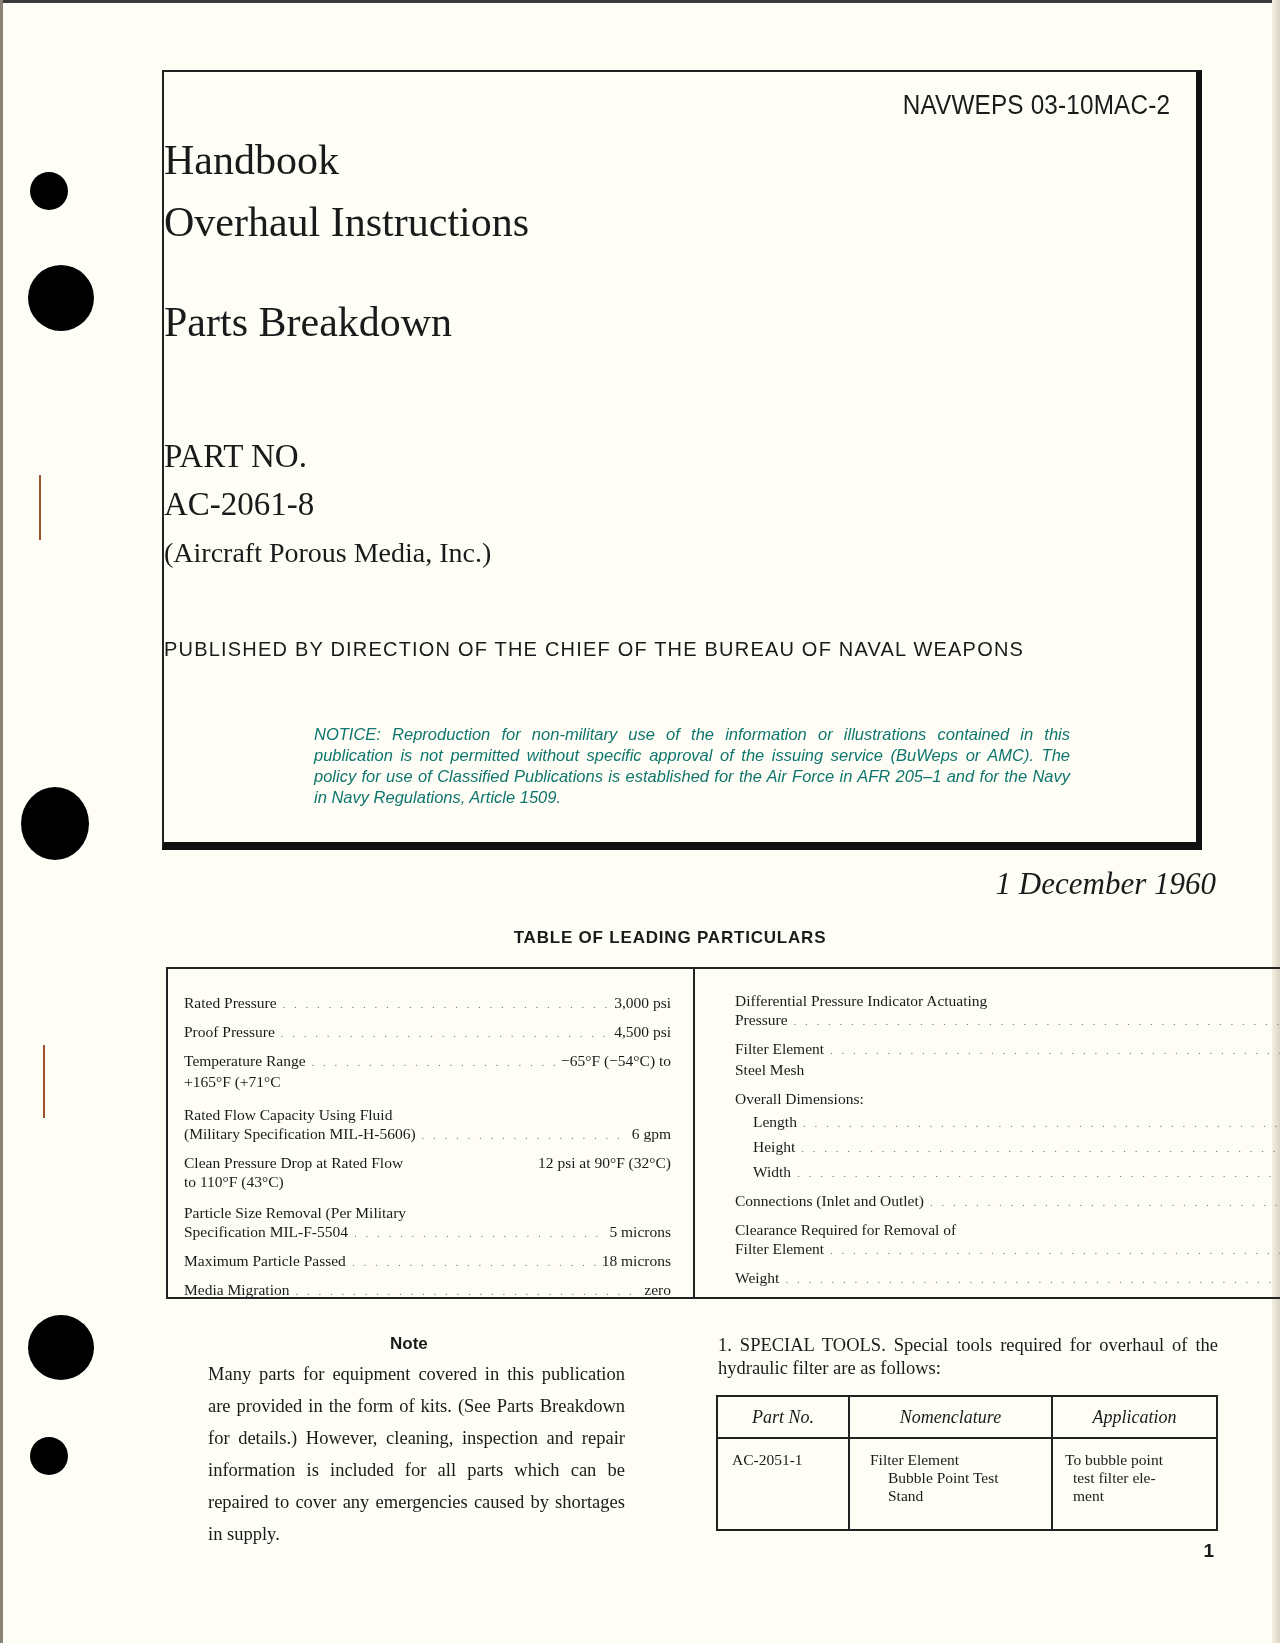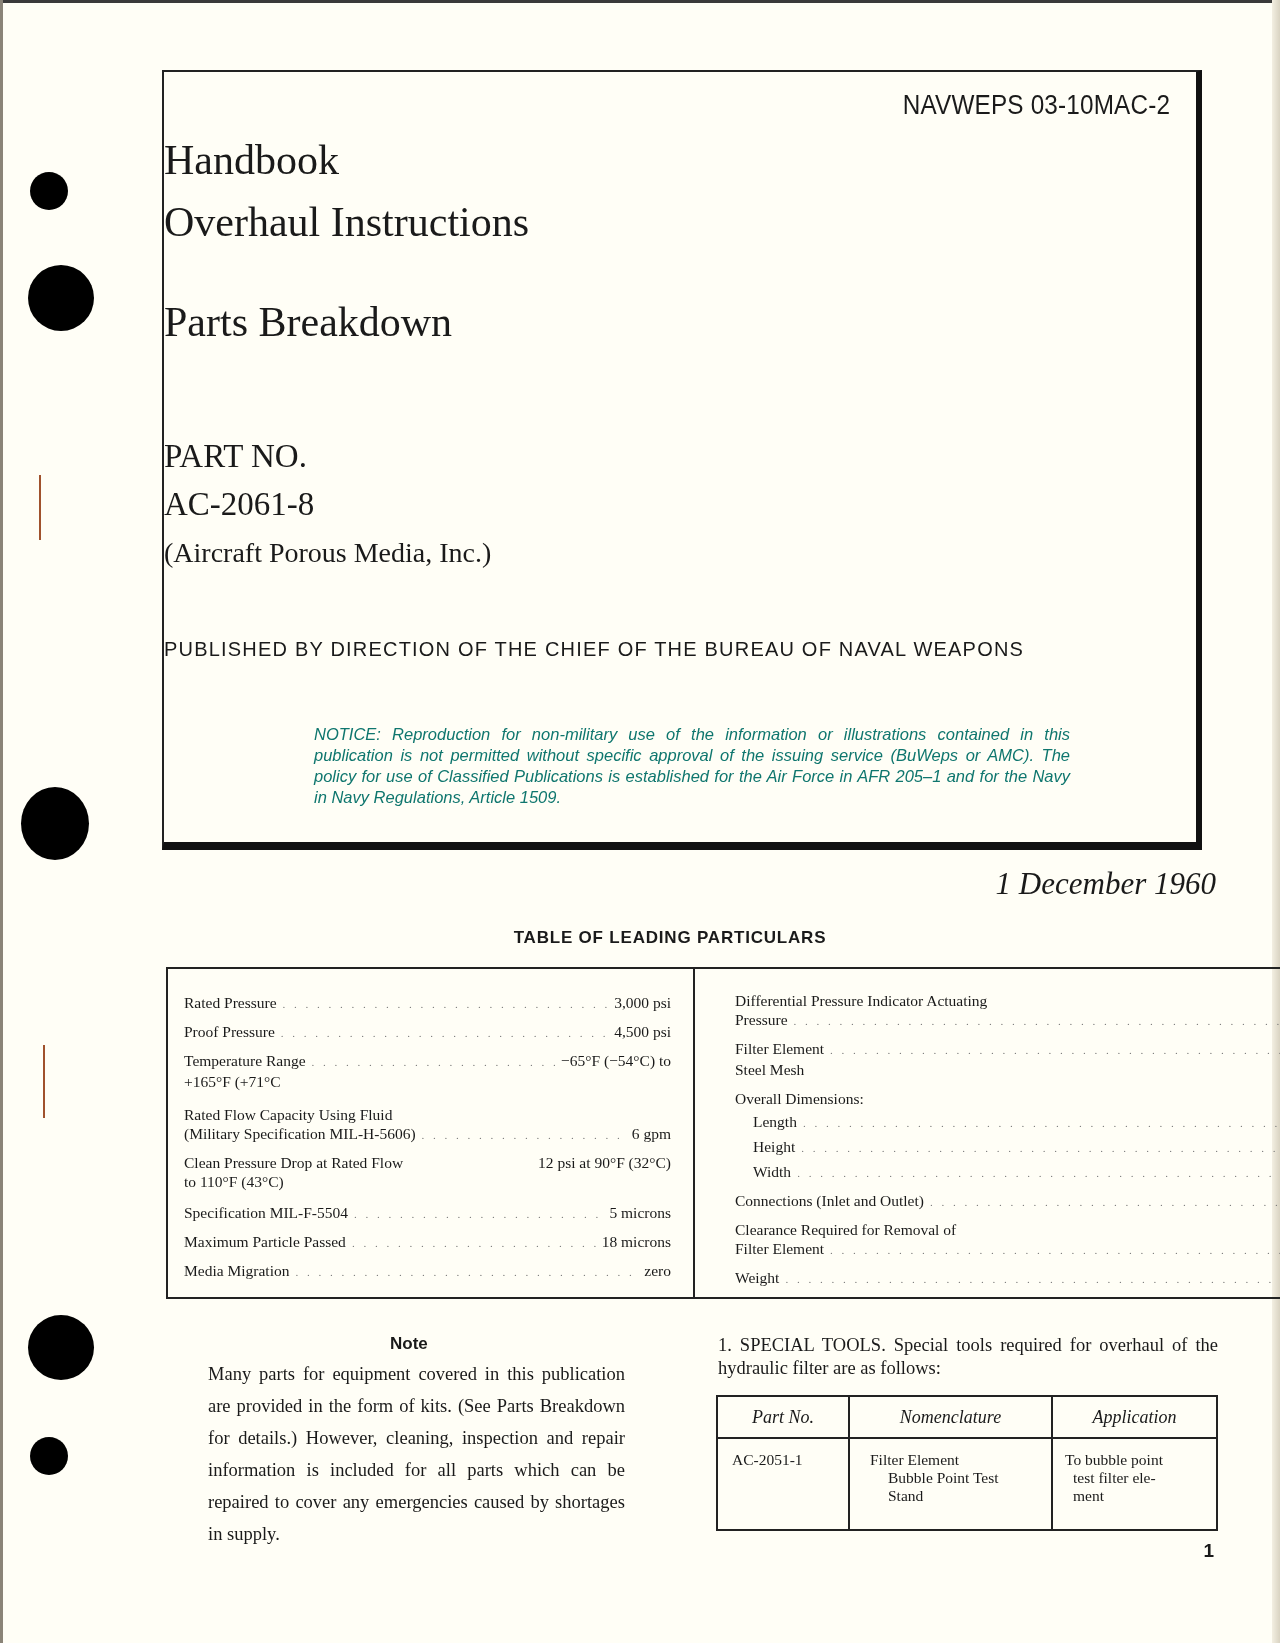--- a/index.html
+++ b/index.html
@@ -180,20 +180,21 @@
     </div>
     <div class="row">
       <div class="line">
           <span class="label">Clean Pressure Drop at Rated Flow</span>
           <span style="flex:1"></span>
           <span class="value">12 psi at 90°F (32°C)</span>
         </div>
       <div class="cont">to 110°F (43°C)</div>
     </div>
     <div class="row" style="margin-top:12px;">
+      <div class="first-line">Particle Size Removal (Per Military</div>
       <div class="line">
           <span class="label">Specification  MIL-F-5504</span>
           <span class="dots"></span>
           <span class="value">5 microns</span>
         </div>
     </div>
     <div class="row">
       <div class="line">
           <span class="label">Maximum  Particle  Passed</span>
           <span class="dots"></span>

